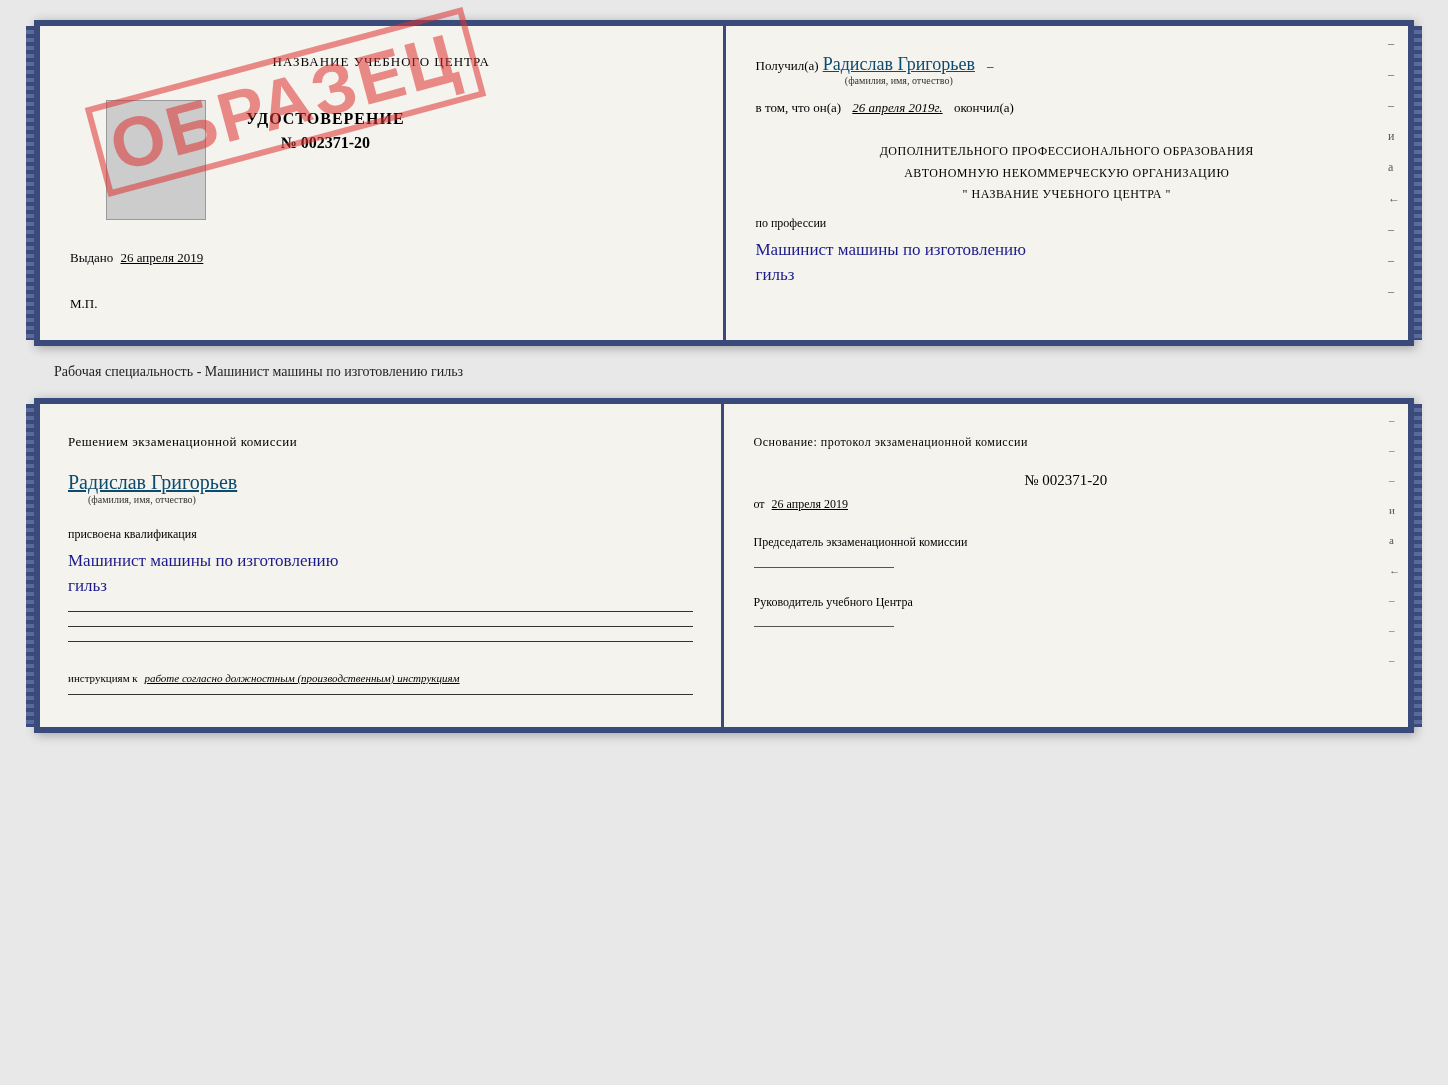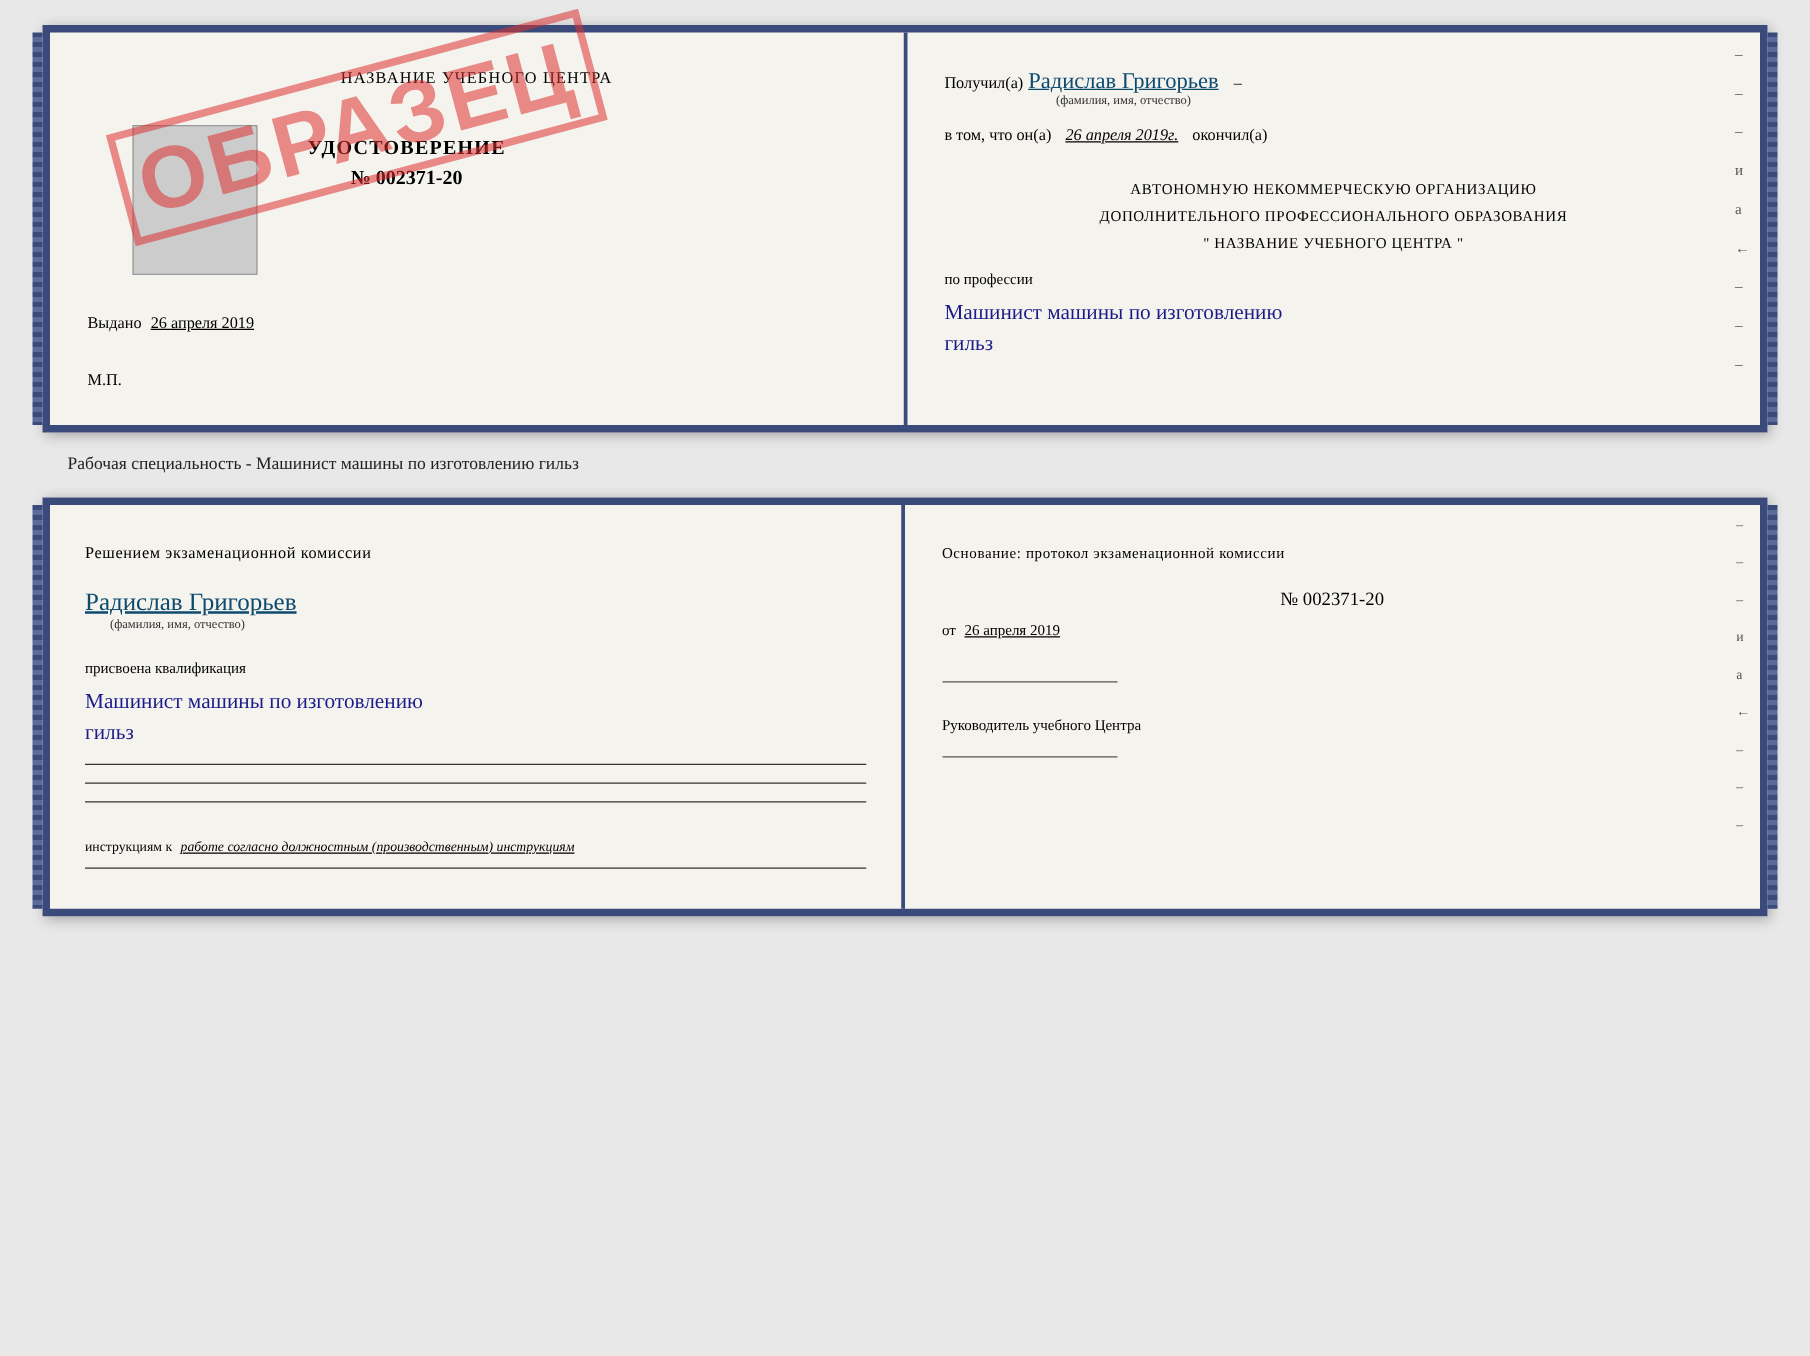--- a/index.html
+++ b/index.html
@@ -318,22 +318,22 @@
       <span style="font-size:13px; margin-left:8px;">–</span>
     </div>
 
     <div style="margin-bottom:25px; font-size:13px;">
       <span>в том, что он(а)</span>
       <span style="text-decoration:underline; margin:0 8px; font-style:italic;">26 апреля 2019г.</span>
       <span>окончил(а)</span>
     </div>
 
     <div class="anon-org-block">
+      <div>ДОПОЛНИТЕЛЬНОГО ПРОФЕССИОНАЛЬНОГО ОБРАЗОВАНИЯ</div>
       <div>АВТОНОМНУЮ НЕКОММЕРЧЕСКУЮ ОРГАНИЗАЦИЮ</div>
-      <div>ДОПОЛНИТЕЛЬНОГО ПРОФЕССИОНАЛЬНОГО ОБРАЗОВАНИЯ</div>
       <div>"  НАЗВАНИЕ УЧЕБНОГО ЦЕНТРА  "</div>
     </div>
 
     <div class="profession-block">
       <div style="margin-bottom:4px;">по профессии</div>
       <div class="handwritten-profession">Машинист машины по изготовлению</div>
       <div class="handwritten-profession" style="margin-top:0;">гильз</div>
     </div>
 
     <div class="right-side-dashes">
@@ -390,20 +390,21 @@
     <div class="osnov-block">Основание: протокол экзаменационной  комиссии</div>
 
     <div class="protocol-number">№  002371-20</div>
 
     <div class="protocol-date">
       <span>от</span>
       <span style="text-decoration:underline; margin-left:4px;">26 апреля 2019</span>
     </div>
 
     <div class="signature-block">
+      <div>Председатель экзаменационной комиссии</div>
       <span class="sig-line"></span>
     </div>
 
     <div class="signature-block" style="margin-top:16px;">
       <div>Руководитель учебного Центра</div>
       <span class="sig-line"></span>
     </div>
 
     <div class="side-marks-right">
       <span>–</span>

